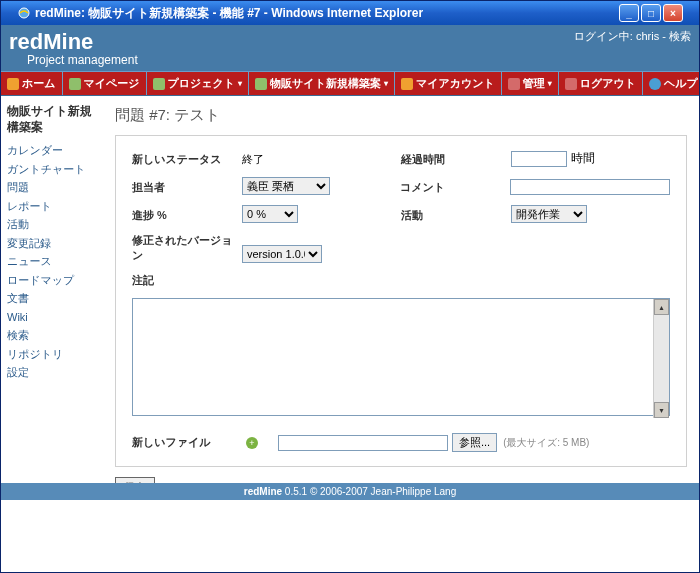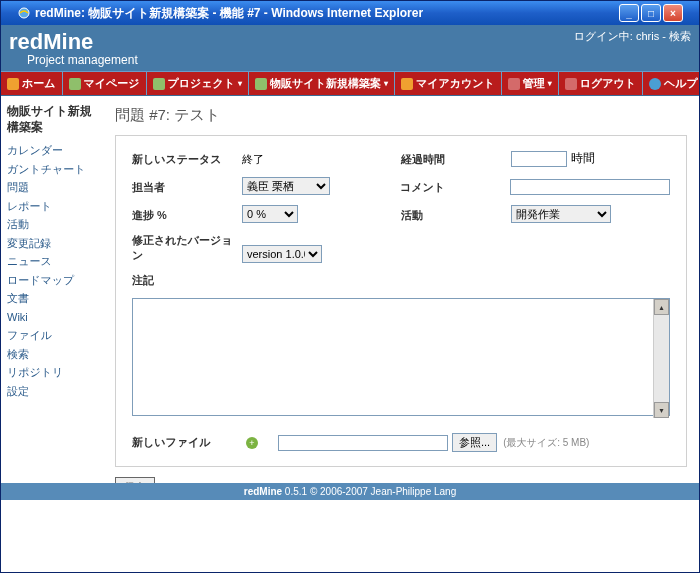--- a/index.html
+++ b/index.html
@@ -149,21 +149,20 @@
         <a>カレンダー</a>
         <a>ガントチャート</a>
         <a>問題</a>
         <a>レポート</a>
         <a>活動</a>
         <a>変更記録</a>
         <a>ニュース</a>
         <a>ロードマップ</a>
         <a>文書</a>
         <a>Wiki</a>
-        <a>ファイル</a>
         <a>検索</a>
         <a>リポジトリ</a>
         <a>設定</a>
       </div>
 
       <div class="main">
         <h2>問題 #7: テスト</h2>
 
         <div class="formbox">
           <div class="row">
@@ -189,21 +188,21 @@
             </div>
           </div>
 
           <div class="row">
             <div class="col">
               <span class="lbl">進捗 %</span>
               <select style="width:56px"><option>0 %</option></select>
             </div>
             <div class="col">
               <span class="lbl">活動</span>
-              <select style="width:100px"><option>開発作業</option></select>
+              <select style="width:76px"><option>開発作業</option></select>
             </div>
           </div>
 
           <div class="row">
             <div class="col">
               <span class="lbl">修正されたバージョン</span>
               <select style="width:80px"><option>version 1.0.0</option></select>
             </div>
             <div class="col"></div>
           </div>

